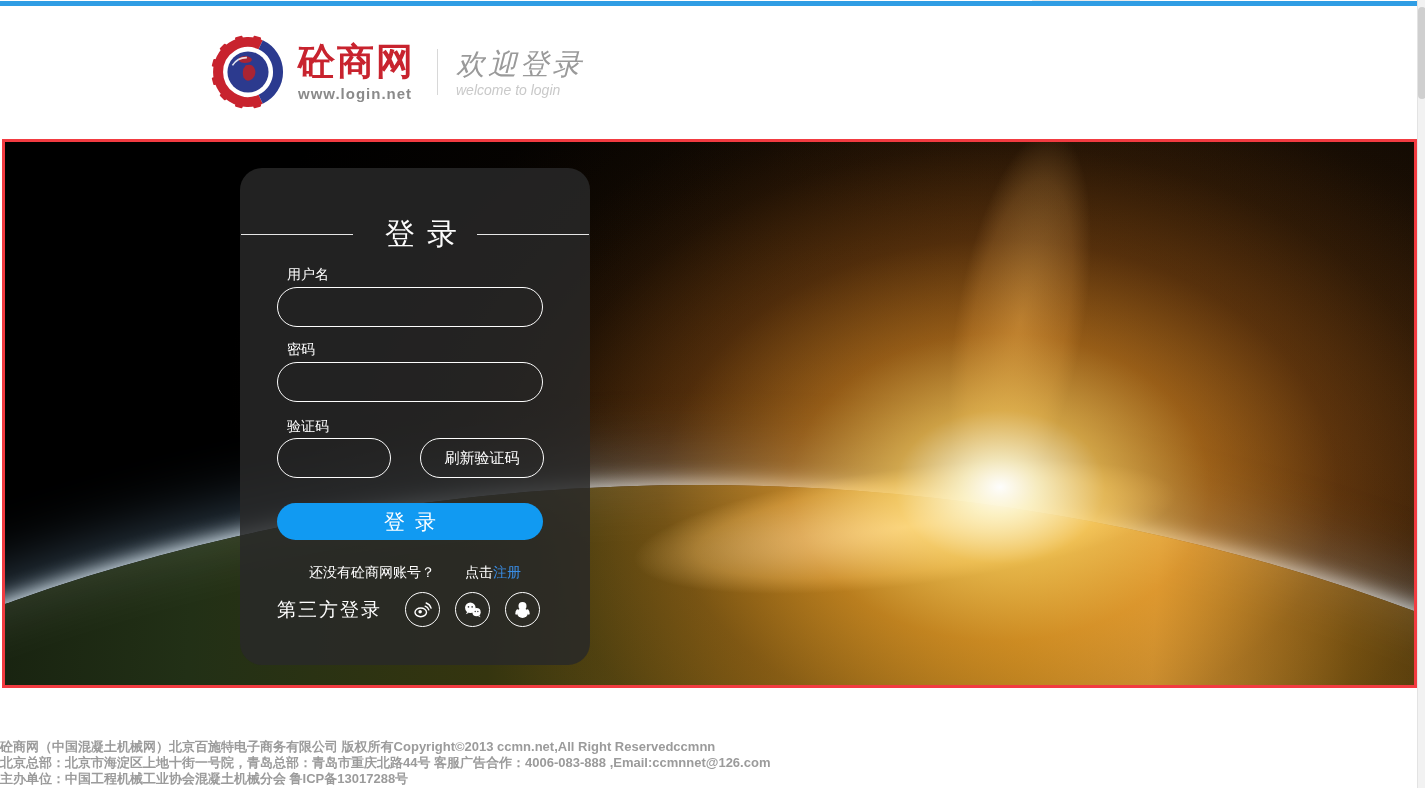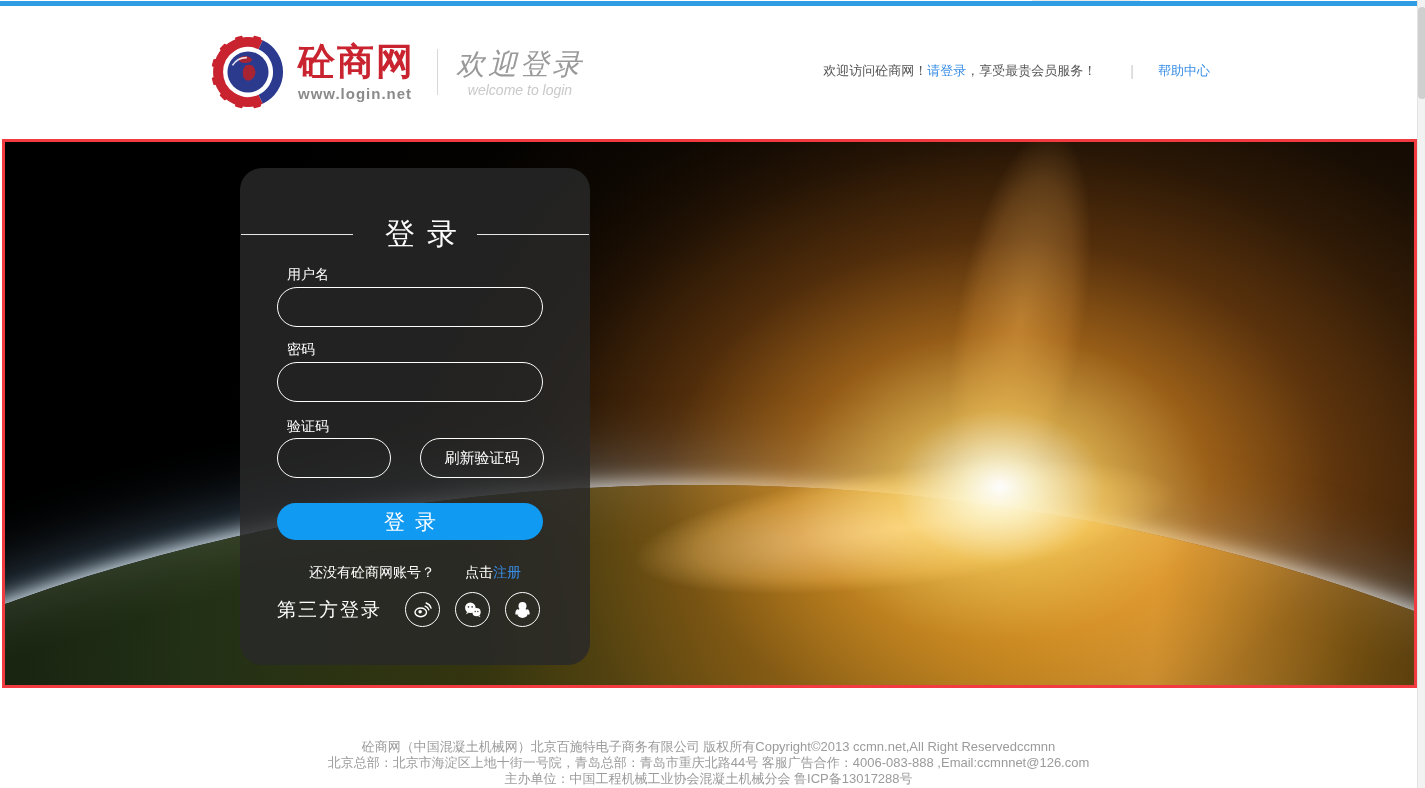--- a/index.html
+++ b/index.html
@@ -18,21 +18,21 @@
   
   .header { position:absolute; top:6px; left:0; right:8px; height:133px; background:#fff; }
   .logo-group { position:absolute; left:208px; top:26px; display:flex; align-items:center; }
   .logo-icon { width:80px; height:80px; }
   .brand-text { margin-left:10px; }
   .brand-name { font-size:37px; font-weight:bold; color:#c8232e; letter-spacing:2px; line-height:38px; }
   .brand-url { font-size:15px; font-weight:bold; color:#8a8a8a; letter-spacing:1px; margin-top:4px; }
   .header-divider { width:1px; height:46px; background:#d8d8d8; margin:0 18px 0 22px; }
   .welcome-block { padding-top:2px;font-style:italic; }
   .welcome-title { font-size:29px; color:#9a9a9a; letter-spacing:3px; line-height:32px; }
-  .welcome-sub { font-size:14px; color:#c9c9c9; margin-top:2px;text-align:center; }
+  .welcome-sub { font-size:14px; color:#c9c9c9; margin-top:2px; }
 
   .header-right { position:absolute; right:207px; top:56px; font-size:13px; color:#555;
     display:flex; align-items:center; white-space:nowrap; }
   .header-right a { text-decoration:none; }
   .link-blue { color:#3a8ee6; cursor:pointer; }
   .hr-sep { color:#ccc; margin:0 24px 0 34px; font-size:14px; }
 
   
   .banner { position:absolute; top:139px; left:2px; width:1415px; height:549px;
     border:3px solid #f23b41; background:#000; overflow:hidden; }
@@ -77,22 +77,22 @@
     font-size:14px; color:#fff; }
   .register-click { margin-left:26px; }
   .register-link { color:#3a8ee6; text-decoration:none; cursor:pointer; }
   .thirdparty-row { position:absolute; top:424px; left:37px; display:flex; align-items:center; }
   .thirdparty-label { font-size:19px; letter-spacing:2px; color:#fff;font-family:Liberation Mono, monospace; }
   .social-icon { width:35px; height:35px; border:1.5px solid #fff; border-radius:50%;
     display:flex; align-items:center; justify-content:center; cursor:pointer; }
   .si-1 { margin-left:23px; } .si-2, .si-3 { margin-left:15px; }
 
   
-  .footer { position:absolute; top:688px; left:0; right:8px; text-align:center;
-    padding-top:51px; font-size:13px; color:#9b9b9b; line-height:16px; }
+  .footer { position:absolute; top:688px; left:0; right:8px; 
+    padding-top:51px; font-size:13px; color:#9b9b9b; line-height:16px;font-weight:bold; }
 </style>
 </head>
 <body>
 
 <div class="page">
 
   <div class="top-artifact"></div>
   <div class="topbar"></div>
 
   <div class="header">
@@ -119,27 +119,20 @@
         <div class="brand-name">砼商网</div>
         <div class="brand-url">www.login.net</div>
       </div>
       <div class="header-divider"></div>
       <div class="welcome-block">
         <div class="welcome-title">欢迎登录</div>
         <div class="welcome-sub">welcome to login</div>
       </div>
     </div>
 
-    <div class="header-right">
-      <span>欢迎访问砼商网！</span>
-      <a class="link-blue">请登录</a>
-      <span>，享受最贵会员服务！</span>
-      <span class="hr-sep">|</span>
-      <a class="link-blue">帮助中心</a>
-    </div>
   </div>
 
   <div class="banner">
     <div class="warm-haze"></div>
     <div class="sun-beam"></div>
     <div class="earth"></div>
     <div class="horizon-hot"></div>
     <div class="sun-glow"></div>
 
     <div class="login-panel">

